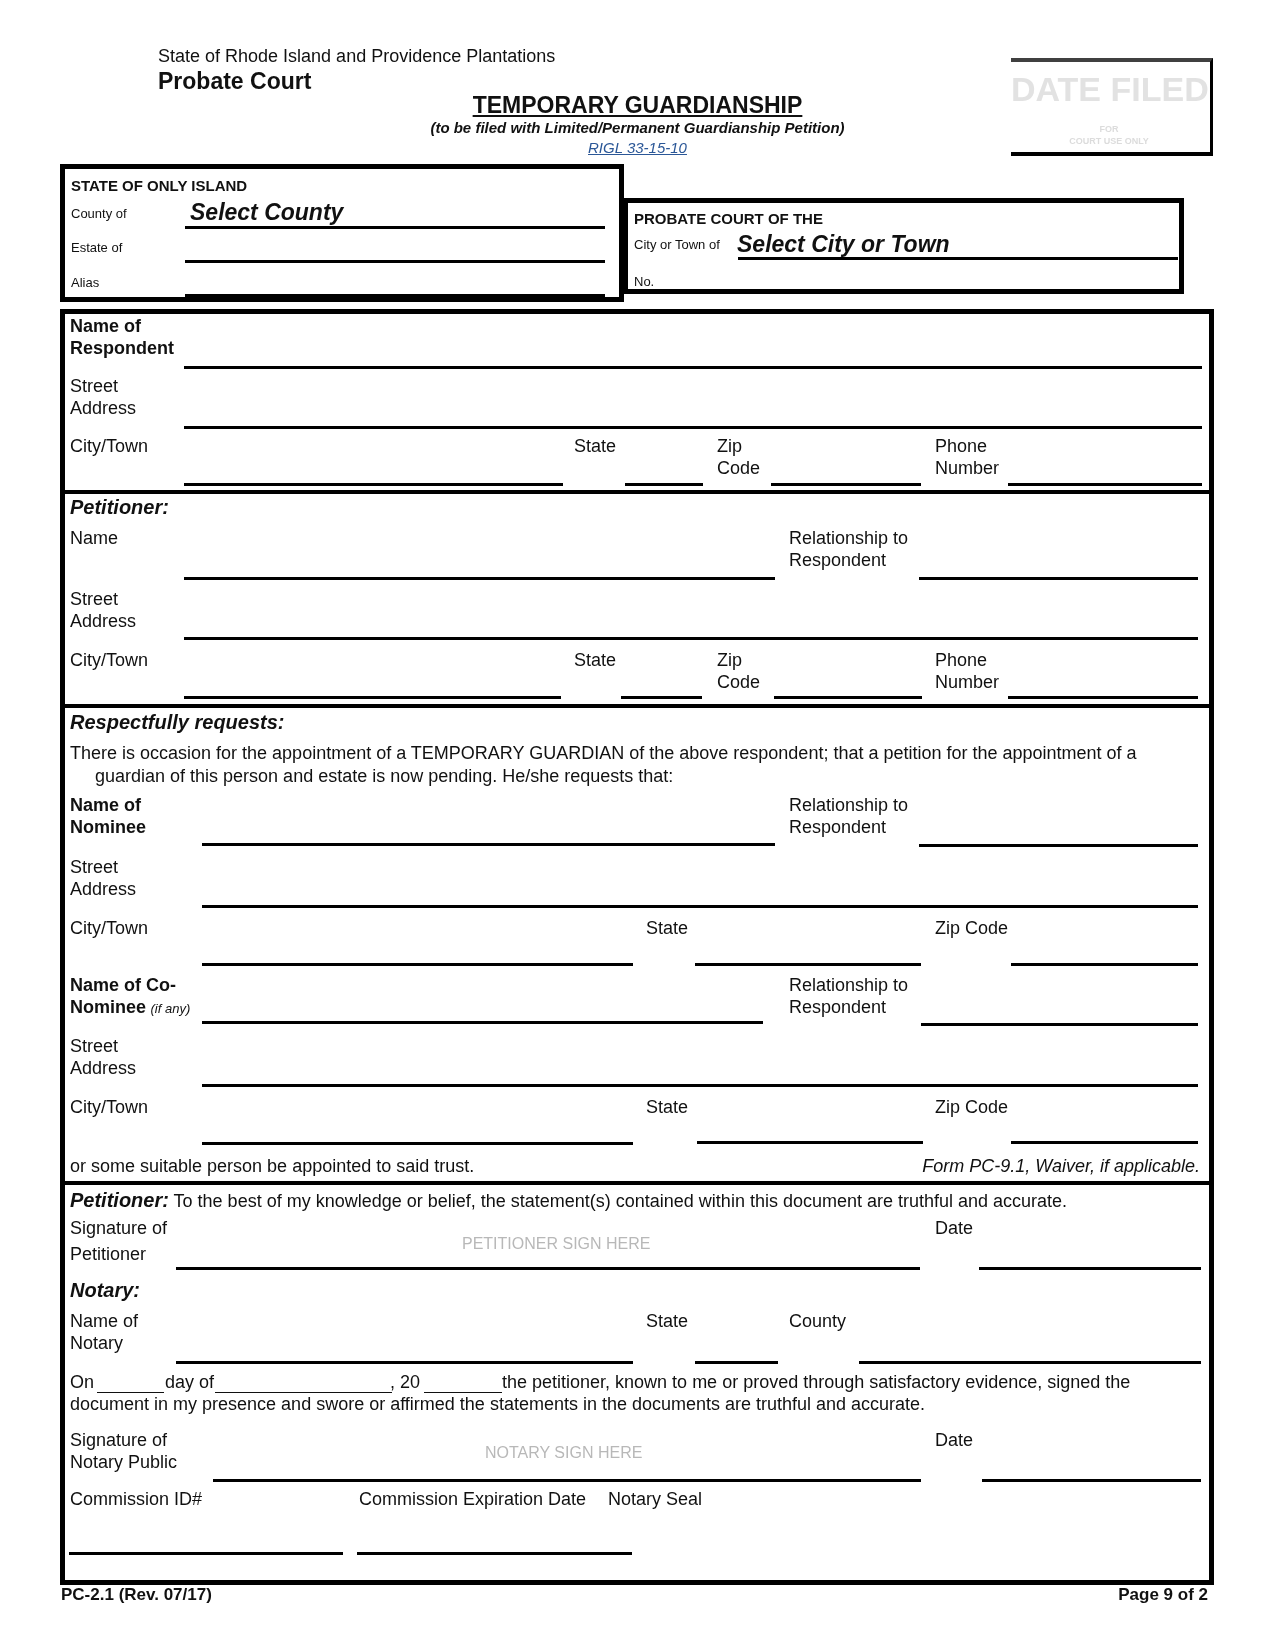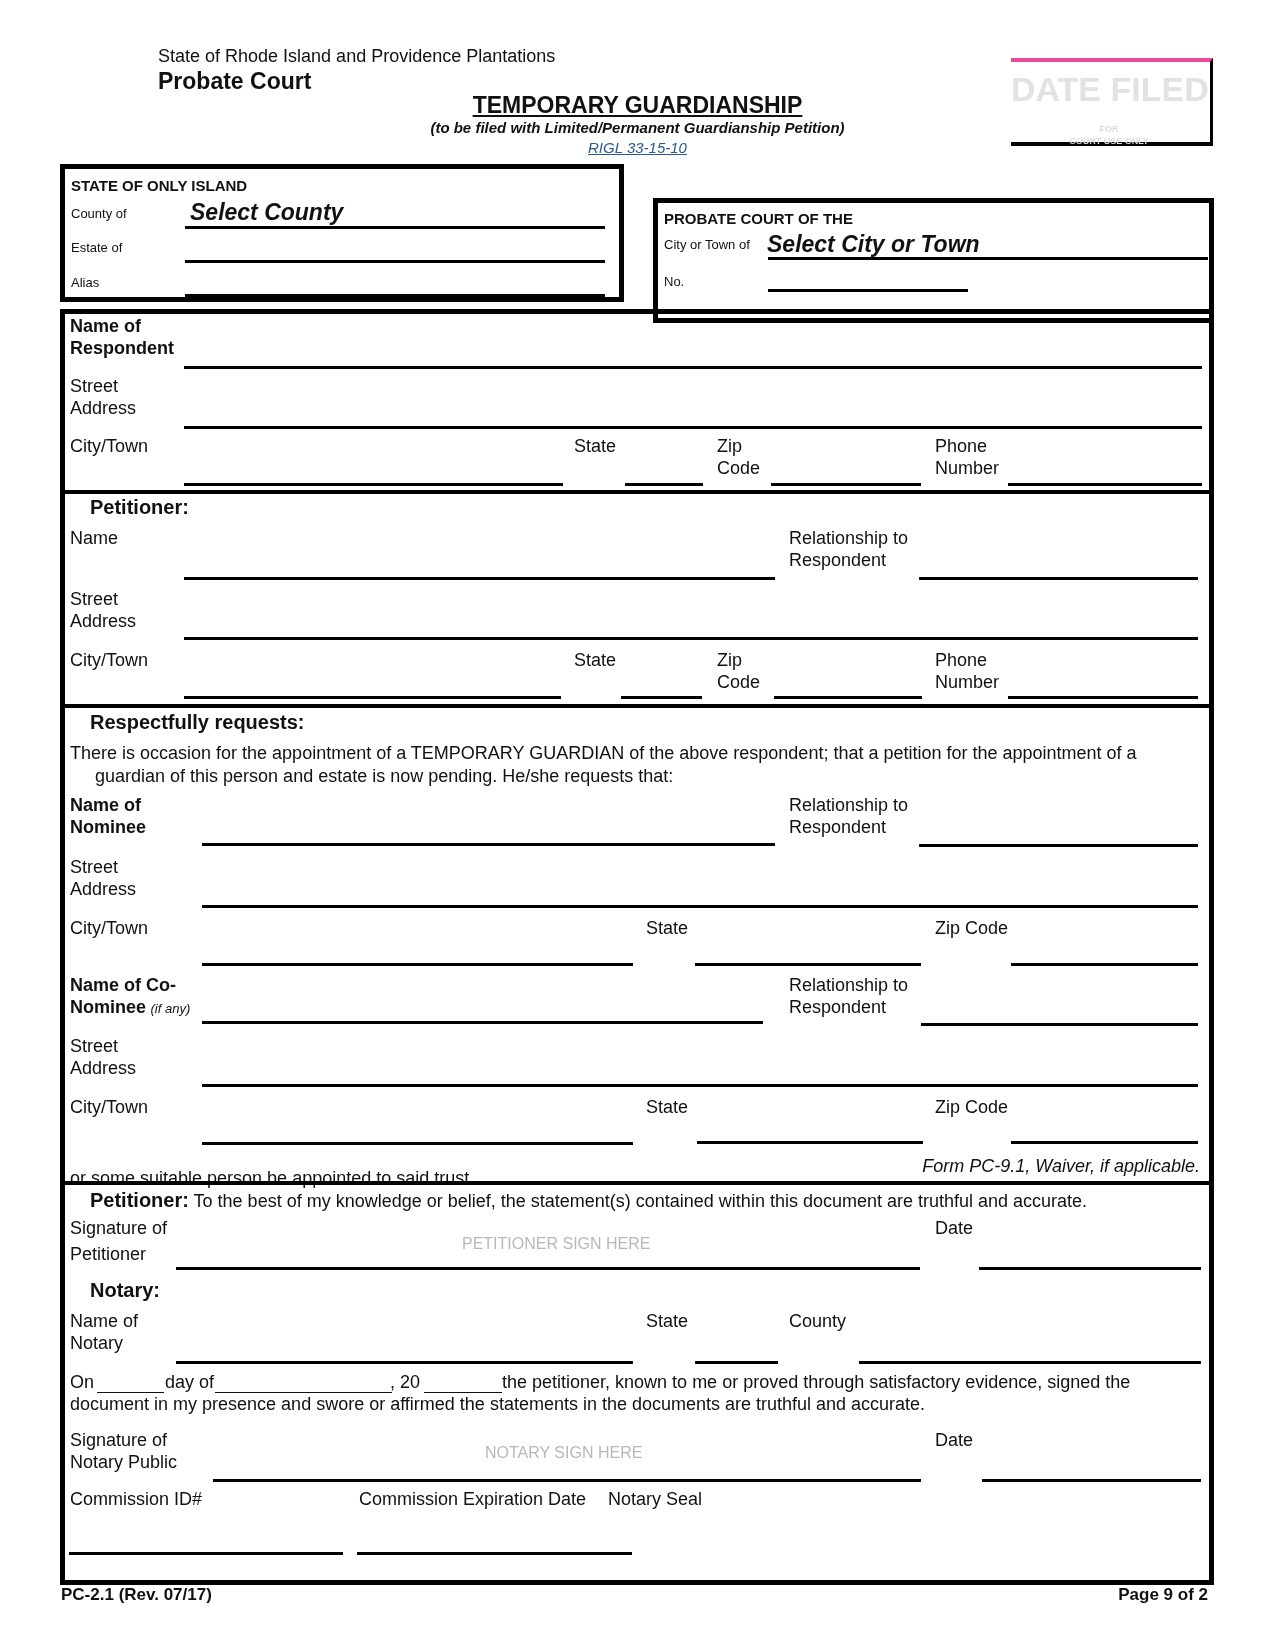--- a/index.html
+++ b/index.html
@@ -6,54 +6,54 @@
   body{width:1275px;height:1650px;position:relative;overflow:hidden;font-family:"Liberation Sans",sans-serif;color:#111;}
   .abs{position:absolute;}
   .t{position:absolute;white-space:nowrap;line-height:1.15;}
   .line{position:absolute;height:3px;background:#000;}
   .box{position:absolute;border:4px solid #000;box-sizing:border-box;}
   .hr{position:absolute;height:4px;background:#000;}
   .lbl{font-size:18px;}
   .lblb{font-size:18px;font-weight:bold;}
   .sm{font-size:13px;}
   .smb{font-size:15px;font-weight:bold;}
-  .secth{font-size:20px;font-weight:bold;margin-left:20px;}
+  .secth{font-size:20px;font-weight:bold;font-style:italic;}
   .field{position:absolute;background:transparent;border:none;outline:none;font-family:"Liberation Sans",sans-serif;font-size:17px;padding:0 4px;box-sizing:border-box;}
   .sel{font-size:23px;font-weight:bold;font-style:italic;}
   .ph{color:#b8b8b8;font-size:16px;}
 </style>
 </head>
 <body>
 
 <div class="t" style="left:158px;top:46px;font-size:18px;">State of Rhode Island and Providence Plantations</div>
 <div class="t" style="left:158px;top:68px;font-size:23px;font-weight:bold;">Probate Court</div>
 <div class="t" style="left:0;width:1275px;text-align:center;top:92px;font-size:23px;font-weight:bold;text-decoration:underline;">TEMPORARY GUARDIANSHIP</div>
 <div class="t" style="left:0;width:1275px;text-align:center;top:119px;font-size:15px;font-weight:bold;font-style:italic;">(to be filed with Limited/Permanent Guardianship Petition)</div>
 <a class="t" href="#" style="left:0;width:1275px;text-align:center;top:139px;font-size:15px;font-style:italic;color:#2b5797;text-decoration:underline;">RIGL 33-15-10</a>
 
-<div class="abs" style="left:1011px;top:58px;width:202px;height:88px;border-top:4px solid #ec4899;border-right:3px solid #000;border-bottom:4px solid #000;box-sizing:border-box;">
+<div class="abs" style="left:1011px;top:58px;width:202px;height:98px;border-top:4px solid #404040;border-right:3px solid #000;border-bottom:4px solid #000;box-sizing:border-box;">
   <div class="t" style="left:0;width:196px;text-align:center;top:8px;font-size:34px;font-weight:bold;color:#e2e2e2;">DATE FILED</div>
   <div class="t" style="left:0;width:196px;text-align:center;top:62px;font-size:9px;font-weight:bold;color:#dcdcdc;">FOR</div>
   <div class="t" style="left:0;width:196px;text-align:center;top:74px;font-size:9px;font-weight:bold;color:#dcdcdc;">COURT USE ONLY</div>
 </div>
 
 <div class="box" style="left:60px;top:164px;width:564px;height:138px;border-width:5px;">
   <div class="t smb" style="left:6px;top:8px;">STATE OF ONLY ISLAND</div>
   <div class="t sm" style="left:6px;top:38px;">County of</div>
   <div class="t sel" style="left:125px;top:30px;cursor:pointer;">Select County</div>
   <div class="line" style="left:120px;top:57px;width:420px;"></div>
   <div class="t sm" style="left:6px;top:72px;">Estate of</div>
   <input class="field" style="left: 120px; top: 62px; width: 420px; height: 28px;">
   <div class="line" style="left:120px;top:91px;width:420px;"></div>
   <div class="t sm" style="left:6px;top:107px;">Alias</div>
   <input class="field" style="left: 120px; top: 96px; width: 420px; height: 28px;">
   <div class="line" style="left:120px;top:125px;width:420px;"></div>
 </div>
 
-<div class="box" style="left:653px;top:198px;width:561px;height:125px;border-width:5px;padding-left:44px;">
+<div class="box" style="left:623px;top:198px;width:561px;height:96px;border-width:5px;padding-left:44px;">
   <div class="t smb" style="left:6px;top:7px;">PROBATE COURT OF THE</div>
   <div class="t sm" style="left:6px;top:35px;">City or Town of</div>
   <div class="t sel" style="left:109px;top:28px;cursor:pointer;">Select City or Town</div>
   <div class="line" style="left:110px;top:54px;width:440px;"></div>
   <div class="t sm" style="left:6px;top:72px;">No.</div>
   <input class="field" style="left: 110px; top: 60px; width: 200px; height: 26px;">
   <div class="line" style="left:110px;top:86px;width:200px;"></div>
 </div>
 
 <div class="box" style="left:60px;top:309px;width:1154px;height:1276px;border-width:5px;"></div>
@@ -164,21 +164,21 @@
 <div class="t lbl" style="left:70px;top:1097px;">City/Town</div>
 <input class="field" style="left: 202px; top: 1112px; width: 431px; height: 32px;">
 <div class="line" style="left:202px;top:1142px;width:431px;"></div>
 <div class="t lbl" style="left:646px;top:1097px;">State</div>
 <input class="field" style="left: 697px; top: 1111px; width: 226px; height: 32px;">
 <div class="line" style="left:697px;top:1141px;width:226px;"></div>
 <div class="t lbl" style="left:935px;top:1097px;">Zip Code</div>
 <input class="field" style="left: 1011px; top: 1111px; width: 187px; height: 32px;">
 <div class="line" style="left:1011px;top:1141px;width:187px;"></div>
 
-<div class="t lbl" style="left:70px;top:1156px;margin-top:12px;">or some suitable person be appointed to said trust.</div>
+<div class="t lbl" style="left:70px;top:1156px;">or some suitable person be appointed to said trust.</div>
 <div class="t" style="right:75px;top:1156px;font-size:18px;font-style:italic;">Form PC-9.1, Waiver, if applicable.</div>
 
 <div class="hr" style="left:60px;top:1181px;width:1154px;"></div>
 
 <div class="t" style="left:70px;top:1189px;">
   <span class="secth">Petitioner:</span><span style="font-size:18px;"> To the best of my knowledge or belief, the statement(s) contained within this document are truthful and accurate.</span>
 </div>
 <div class="t lbl" style="left:70px;top:1218px;">Signature of</div>
 <div class="t lbl" style="left:70px;top:1244px;">Petitioner</div>
 <div class="abs" style="left:176px;top:1225px;width:744px;height:42px;cursor:pointer;">

